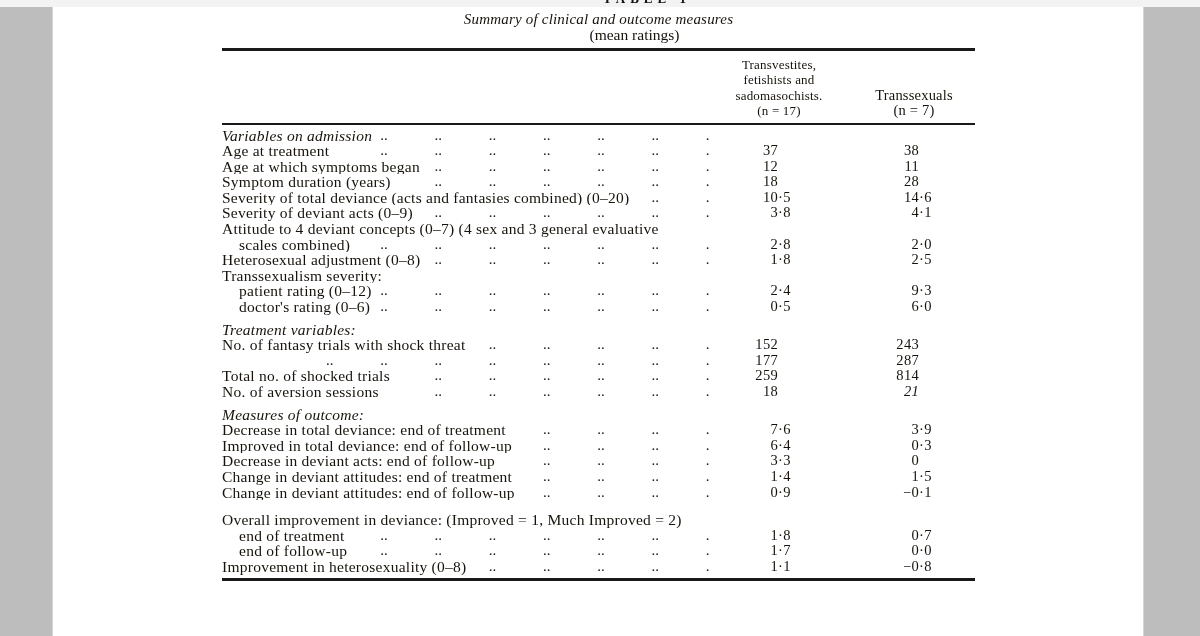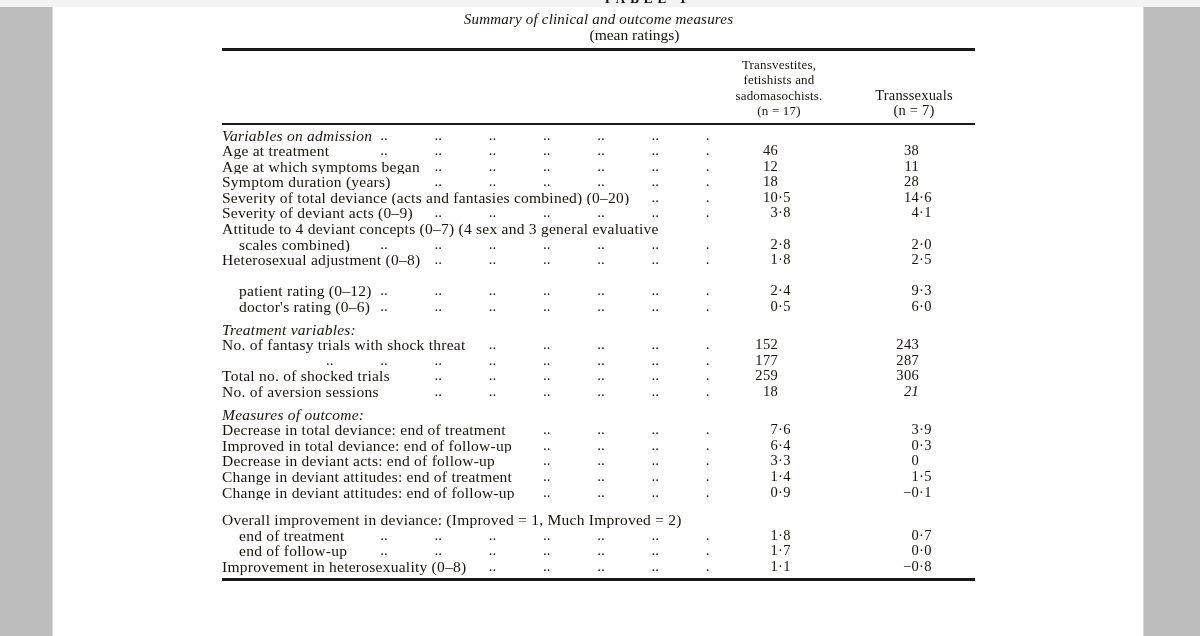--- a/index.html
+++ b/index.html
@@ -132,21 +132,21 @@
       <div class="tbody" id="tbody">
           <div class="trow">
             <div class="lab"><span class="dots">.. .. .. .. .. .. .. .. .. .. .. .. </span><span class="lt it">Variables on admission</span></div>
             <span class="vint" style="width: 69px;"></span>
             <span class="vdec" style="width: 26px;"></span>
             <span class="vint" style="width: 115px;"></span>
             <span class="vdec" style="width: 27px;"></span>
           </div>
           <div class="trow">
             <div class="lab"><span class="dots">.. .. .. .. .. .. .. .. .. .. .. .. </span><span class="lt">Age at treatment</span></div>
-            <span class="vint" style="width: 69px;">46</span>
+            <span class="vint" style="width: 69px;">37</span>
             <span class="vdec" style="width: 26px;"></span>
             <span class="vint" style="width: 115px; text-align: right;">38</span>
             <span class="vdec" style="width: 27px;"></span>
           </div>
           <div class="trow">
             <div class="lab"><span class="dots">.. .. .. .. .. .. .. .. .. .. .. .. </span><span class="lt">Age at which symptoms began</span></div>
             <span class="vint" style="width: 69px;">12</span>
             <span class="vdec" style="width: 26px;"></span>
             <span class="vint" style="width: 115px;">11</span>
             <span class="vdec" style="width: 27px;"></span>
@@ -187,20 +187,21 @@
             <span class="vdec" style="width: 27px;">·0</span>
           </div>
           <div class="trow">
             <div class="lab"><span class="dots">.. .. .. .. .. .. .. .. .. .. .. .. </span><span class="lt">Heterosexual adjustment (0–8)</span></div>
             <span class="vint" style="width: 69px;">1</span>
             <span class="vdec" style="width: 26px;">·8</span>
             <span class="vint" style="width: 115px;">2</span>
             <span class="vdec" style="width: 27px;">·5</span>
           </div>
           <div class="trow">
+            <div class="lab"><span class="lt">Transsexualism severity:</span></div>
             <span class="vint" style="width: 69px;"></span>
             <span class="vdec" style="width: 26px;"></span>
             <span class="vint" style="width: 115px;"></span>
             <span class="vdec" style="width: 27px;"></span>
           </div>
           <div class="trow">
             <div class="lab"><span class="dots">.. .. .. .. .. .. .. .. .. .. .. .. </span><span class="lt ind">patient rating (0–12)</span></div>
             <span class="vint" style="width: 69px;">2</span>
             <span class="vdec" style="width: 26px;">·4</span>
             <span class="vint" style="width: 115px;">9</span>
@@ -231,21 +232,21 @@
             <div class="lab"><span class="dots">.. .. .. .. .. .. .. .. .. .. .. .. </span></div>
             <span class="vint" style="width: 69px;">177</span>
             <span class="vdec" style="width: 26px;"></span>
             <span class="vint" style="width: 115px;">287</span>
             <span class="vdec" style="width: 27px;"></span>
           </div>
           <div class="trow">
             <div class="lab"><span class="dots">.. .. .. .. .. .. .. .. .. .. .. .. </span><span class="lt">Total no. of shocked trials</span></div>
             <span class="vint" style="width: 69px;">259</span>
             <span class="vdec" style="width: 26px;"></span>
-            <span class="vint" style="width: 115px;">306</span>
+            <span class="vint" style="width: 115px;">814</span>
             <span class="vdec" style="width: 27px;"></span>
           </div>
           <div class="trow">
             <div class="lab"><span class="dots">.. .. .. .. .. .. .. .. .. .. .. .. </span><span class="lt">No. of aversion sessions</span></div>
             <span class="vint" style="width: 69px;">18</span>
             <span class="vdec" style="width: 26px;"></span>
             <span class="vint" style="width: 115px; font-style: italic;">21</span>
             <span class="vdec" style="width: 27px;"></span>
           </div>
           <div class="trow gap-small">

